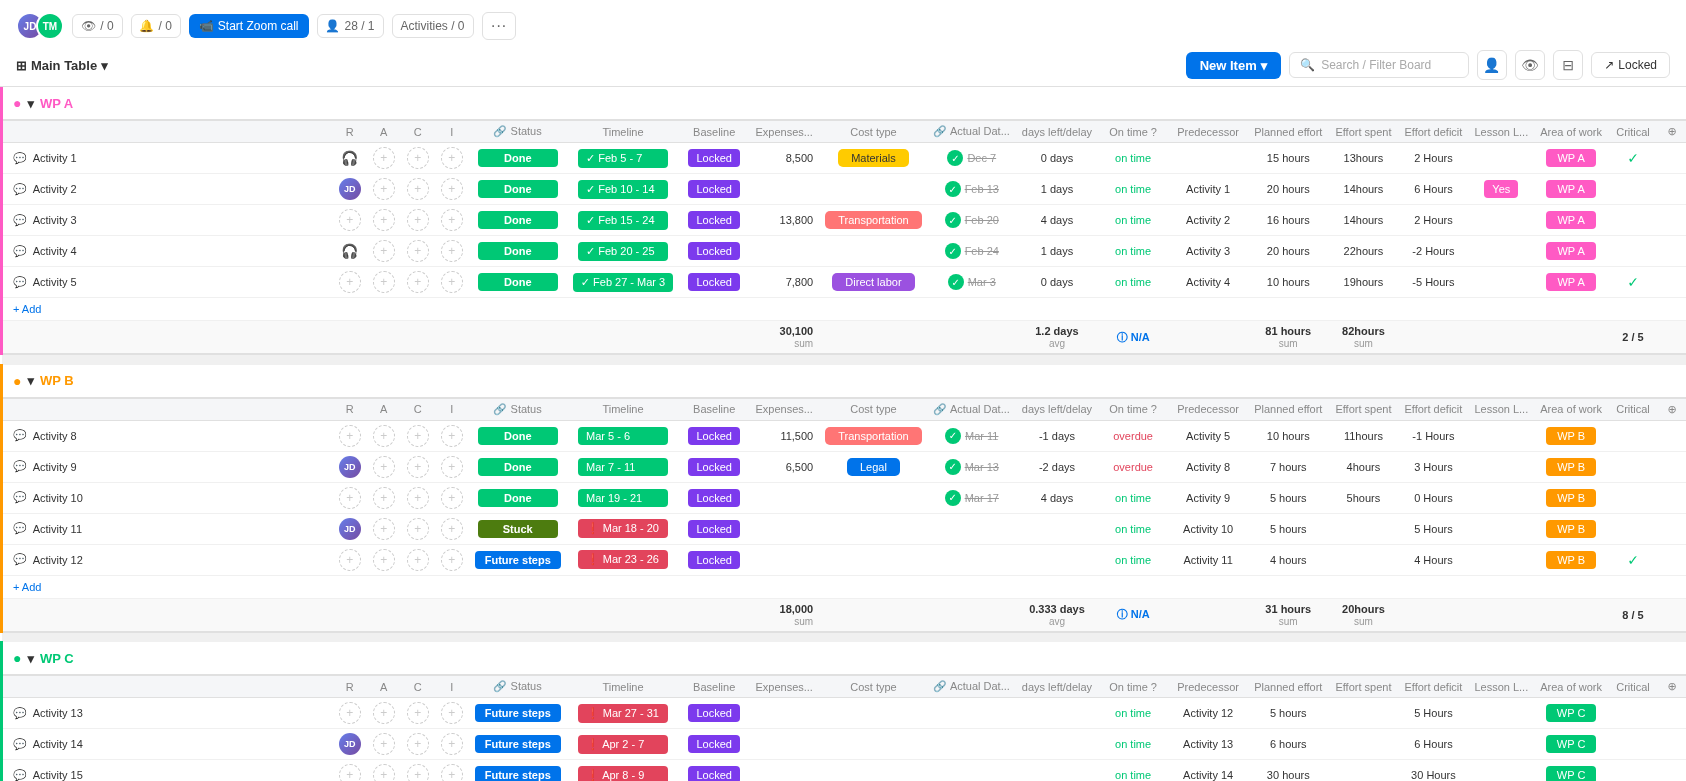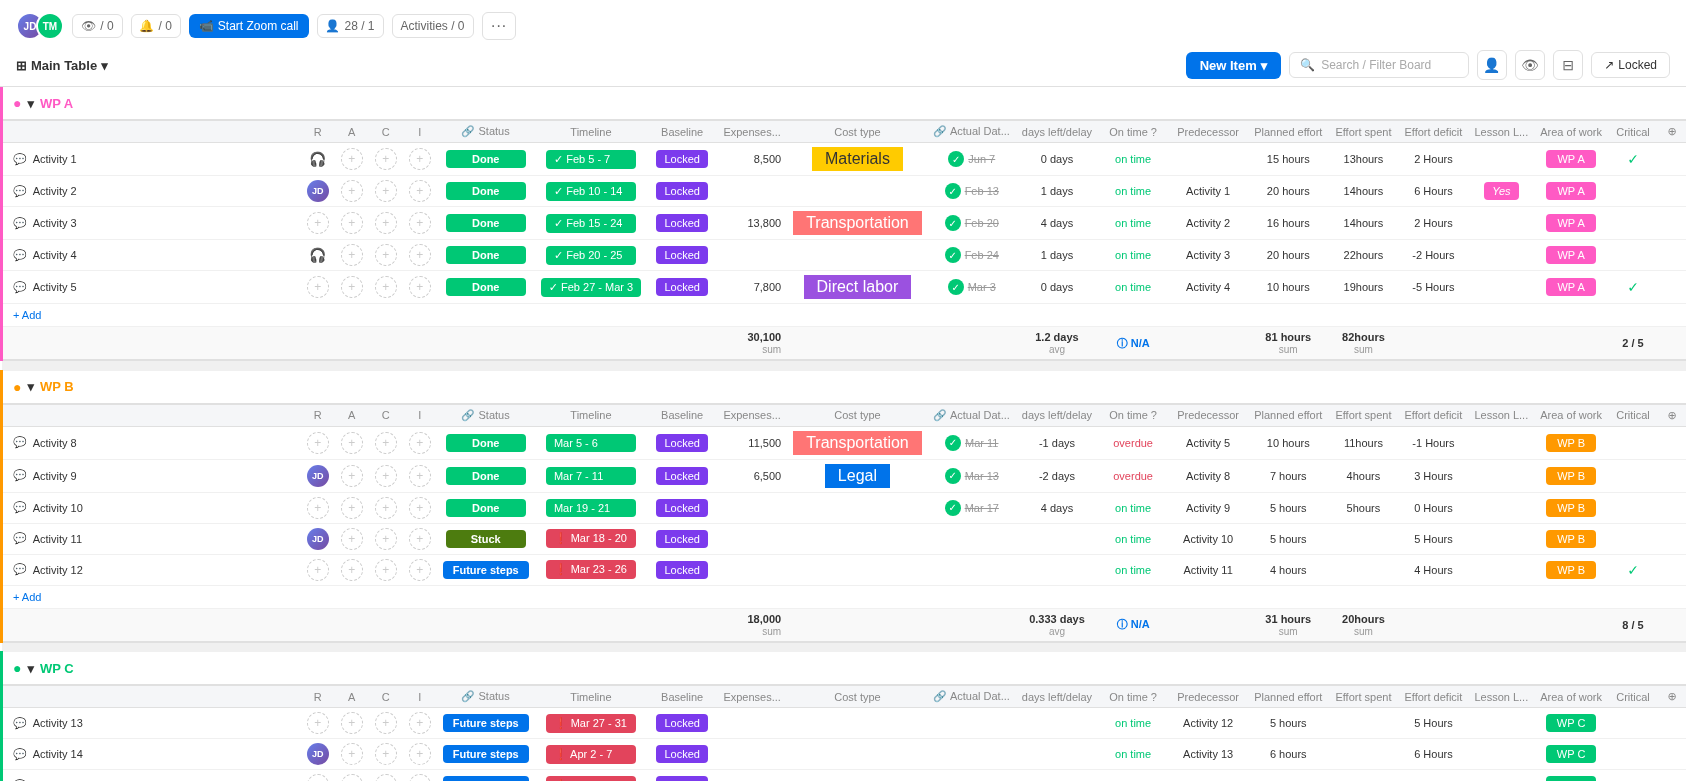--- a/index.html
+++ b/index.html
@@ -41,32 +41,32 @@
     .status-done { background: #00c875; }
     .status-stuck { background: #4d7c0f; }
     .status-future { background: #0073ea; }
     
     .timeline-badge { display: inline-flex; align-items: center; gap: 4px; padding: 3px 8px; border-radius: 4px; font-size: 11px; color: white; min-width: 90px; }
     .timeline-green { background: #00c875; }
     .timeline-red { background: #e2445c; }
     
     .locked-badge { display: inline-block; padding: 3px 8px; border-radius: 4px; font-size: 11px; background: #7c3aed; color: white; }
     
-    .cost-badge { display: inline-block; padding: 3px 13px; border-radius: 0; font-size: 16px; }
+    .cost-badge { display: inline-block; padding: 3px 13px; border-radius: 5px; font-size: 11px; }
     .cost-materials { background: #ffcb00; color: #333; }
     .cost-transport { background: #ff7575; color: white; }
     .cost-labor { background: #9b51e0; color: white; }
     .cost-legal { background: #0073ea; color: white; }
     
     .area-badge { display: inline-block; padding: 3px 8px; border-radius: 4px; font-size: 11px; color: white; min-width: 50px; text-align: center; }
     .area-wpa { background: #ff5ac4; }
     .area-wpb { background: #ff9900; }
     .area-wpc { background: #00c875; }
     
-    .yes-badge { display: inline-block; padding: 3px 8px; border-radius: 4px; font-size: 11px; background: #ff5ac4; color: white; font-style: italic; }
+    .yes-badge { display: inline-block; padding: 3px 8px; border-radius: 4px; font-size: 11px; background: #ff5ac4; color: white; }
     
     .check-icon { color: #00c875; font-size: 14px; }
     .green-circle { width: 16px; height: 16px; border-radius: 50%; background: #00c875; display: inline-flex; align-items: center; justify-content: center; color: white; font-size: 10px; }
     
     .sum-row td { background: #f9f9f9; font-weight: 600; color: #333; border-top: 1px solid #e0e0e0; border-bottom: 2px solid #e0e0e0; font-size: 11px; }
     .sum-label { font-size: 10px; color: #999; font-weight: 400; }
     
     .add-row td { color: #0073ea; cursor: pointer; font-weight: 500; padding: 5px 10px; margin-top: 19px; }
     
     .person-avatar { width: 22px; height: 22px; border-radius: 50%; display: inline-flex; align-items: center; justify-content: center; color: white; font-size: 9px; font-weight: bold; }
@@ -228,21 +228,21 @@
       <td class="col-baseline" style="text-align:center;">
         <span class="locked-badge">Locked</span>
       </td>
       <td class="col-expenses" style="text-align:right;">8,500</td>
       <td class="col-costtype" style="text-align:center;">
         <span class="cost-badge cost-materials">Materials</span>
       </td>
       <td class="col-actualdat" style="text-align:center;">
         <span style="display:inline-flex;align-items:center;gap:4px;">
               <span class="green-circle">✓</span> 
-              <span class="del-text">Jun 7</span>
+              <span class="del-text">Dec 7</span>
             </span>
       </td>
       <td class="col-daysdelay" style="text-align:center;">0 days</td>
       <td class="col-ontime" style="text-align:center;">
         <span class="ontime-text">on time</span>
       </td>
       <td class="col-pred" style="text-align:center;"></td>
       <td class="col-planned" style="text-align:center;">15 hours</td>
       <td class="col-spent" style="text-align:center;">13hours</td>
       <td class="col-deficit" style="text-align:center;">2 Hours</td>

